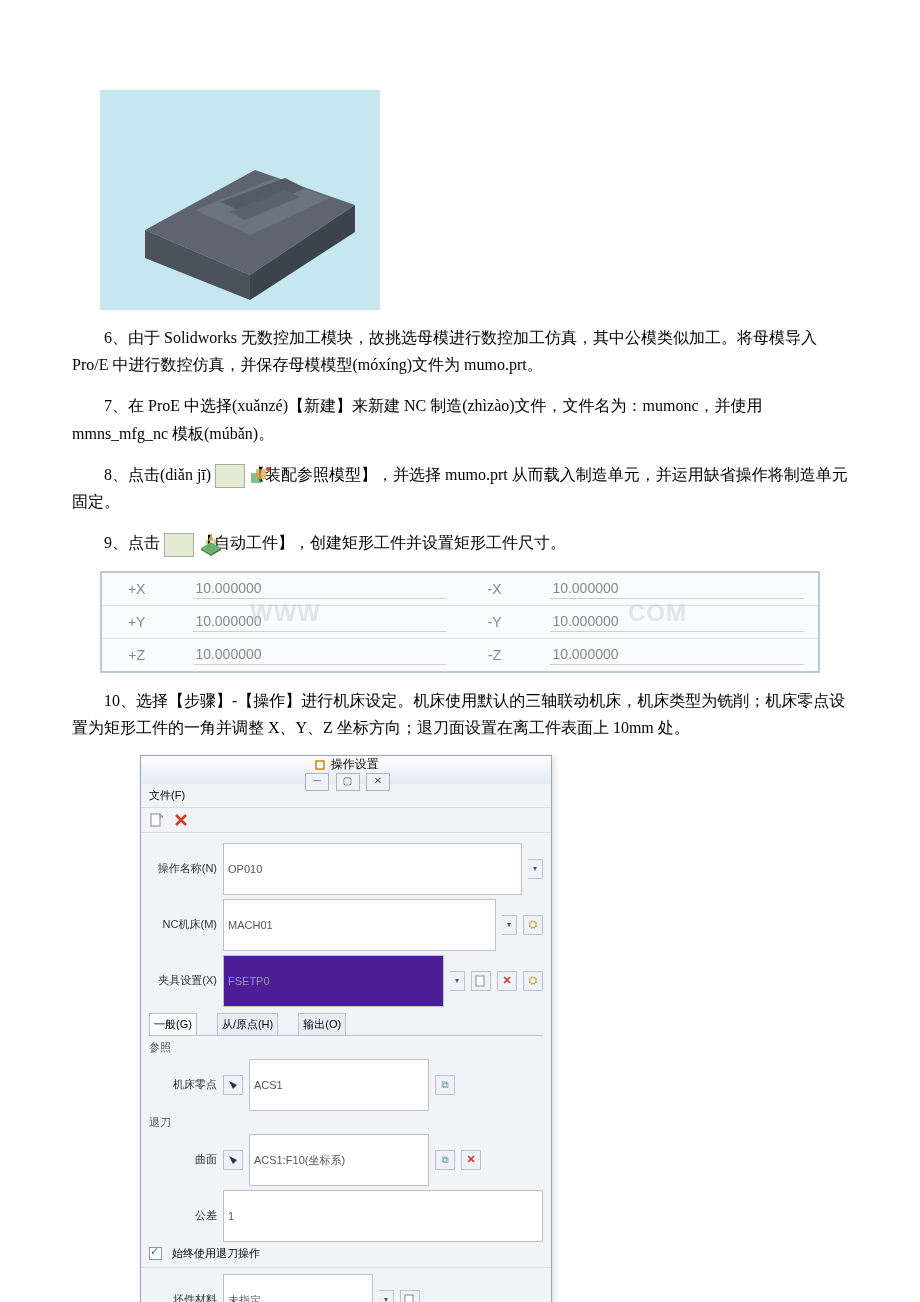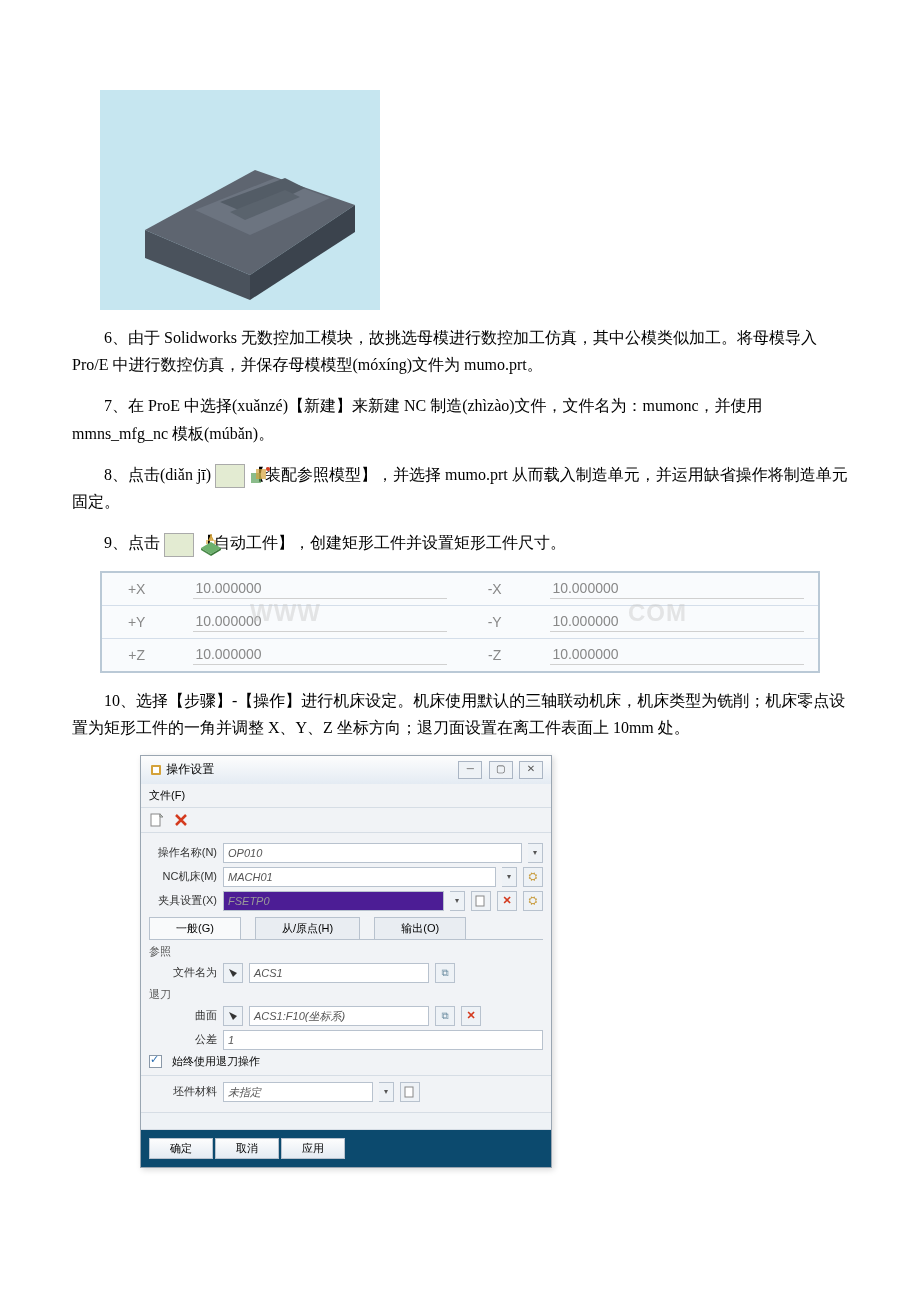--- a/index.html
+++ b/index.html
@@ -92,23 +92,23 @@
     font-size: 11px;
     border: 1px solid #9aa6b2;
     background: #f1f3f6;
     box-shadow: 2px 2px 6px rgba(0,0,0,0.15);
   }
   .dlg-title {
     height: 28px;
     background: linear-gradient(#fdfdfd,#e4ebf3);
     display: flex;
     align-items: center;
-    justify-content: space-between;
     padding: 0 8px;
     font-size: 12px;
+    flex-direction: column;
   }
   .dlg-title .ctrls span {
     display: inline-block;
     width: 22px;
     height: 16px;
     border: 1px solid #aab5c4;
     margin-left: 3px;
     text-align: center;
     line-height: 14px;
     font-size: 10px;
@@ -142,25 +142,24 @@
   .dlg-row .lbl {
     width: 68px;
     color: #333;
     text-align: right;
   }
   .dlg-row .fld {
     flex: 1;
     height: 18px;
     border: 1px solid #b8c2ce;
     background: #fff;
-    padding: 0 4px;
+    padding: 16px 4px;
     line-height: 18px;
     color: #555;
     font-size: 11px;
-    font-style: italic;
   }
   .dlg-row .fld.disabled {
     background: #4c1d95;
     color: #999;
   }
   .dlg-row .dd {
     width: 14px;
     height: 18px;
     border: 1px solid #b8c2ce;
     border-left: none;
@@ -182,24 +181,24 @@
     color: #555;
   }
   .dlg-row .sq-btn.red { color: #d43a1e; font-weight: bold; }
   .dlg-row .sq-btn.orange { color: #c79a3a; }
   .dlg-tabs {
     display: flex;
     border-bottom: 1px solid #b8c2ce;
     margin: 6px 0 4px 0;
   }
   .dlg-tab {
-    padding: 3px 26px;
+    padding: 3px 4px;
     border: 1px solid #b8c2ce;
     border-bottom: none;
-    margin-right: 14px;
+    margin-right: 20px;
     background: #e9edf2;
   }
   .dlg-tab.active {
     background: #f9fafb;
   }
   .group-label {
     font-size: 11px;
     color: #555;
     margin-top: 4px;
   }
@@ -394,21 +393,21 @@
       </div>
 
       <div class="dlg-tabs">
         <span class="dlg-tab active">一般(G)</span>
         <span class="dlg-tab">从/原点(H)</span>
         <span class="dlg-tab">输出(O)</span>
       </div>
 
       <div class="group-label">参照</div>
       <div class="dlg-row">
-        <span class="lbl">文件名为</span>
+        <span class="lbl">机床零点</span>
         <span class="picker">
             <svg width="12" height="12" viewBox="0 0 12 12">
               <path d="M2 2 L6 10 L10 6" fill="#333"></path>
             </svg>
           </span>
         <span class="fld" style="flex:0 0 170px">ACS1</span>
         <span class="chain">⧉</span>
       </div>
 
       <div class="group-label">退刀</div>

